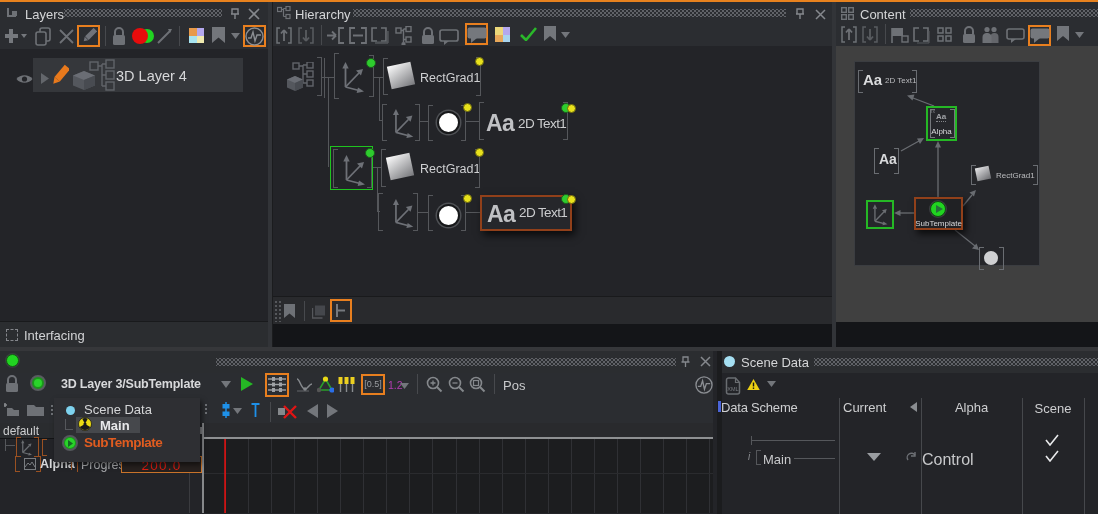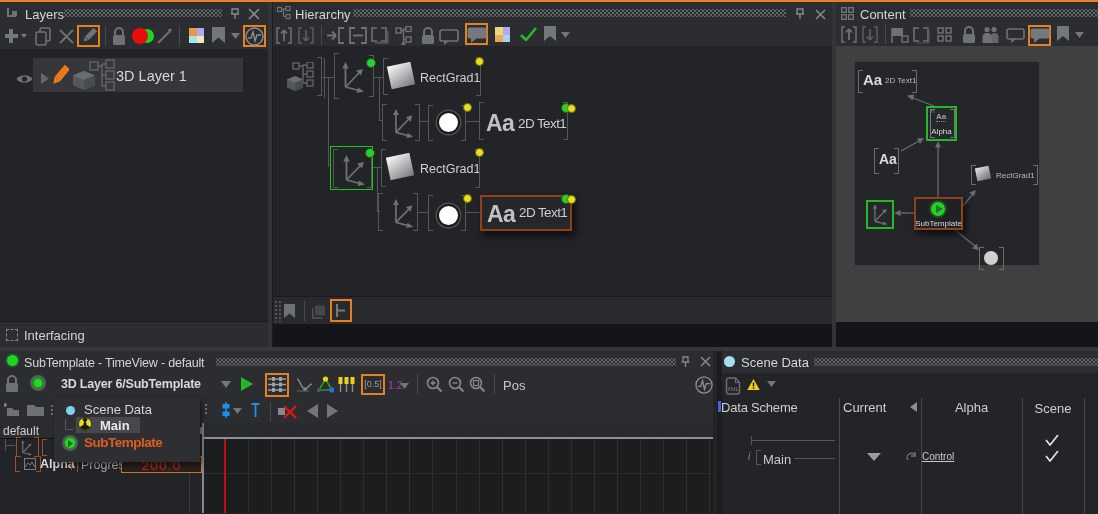--- a/index.html
+++ b/index.html
@@ -113,21 +113,21 @@
         <rect x="18" y="3" width="8" height="8"></rect>
           <rect x="34" y="1" width="8" height="8"></rect>
           <rect x="34" y="12" width="8" height="8"></rect>
           <rect x="34" y="23" width="8" height="8"></rect>
         <path d="M26 7 h4 M30 5 v22 M30 5 h4 M30 16 h4 M30 27 h4"></path>
       </g>
       <path d="M12 12 l11 4.5 v10 l-11 4.5 -11 -4.5 v-10 z" fill="#54575d"></path>
         <path d="M12 12 l11 4.5 -11 4.5 -11 -4.5 z" fill="#6a6d74"></path>
         <path d="M12 21 v10 l11 -4.5 v-10 z" fill="#484b51"></path>
     </svg>
-    <div class="abs" style="left:116px;top:66px;color:#d6d7d9;font-size:14.5px;">3D Layer 1</div>
+    <div class="abs" style="left:116px;top:66px;color:#d6d7d9;font-size:14.5px;">3D Layer 4</div>
 
     <div class="abs" style="left:0;top:319px;width:268px;height:1px;background:#191a1c;"></div>
     <div class="abs" style="left:0;top:320px;width:268px;height:26px;background:#2b2d30;"></div>
     <div class="abs" style="left:6px;top:327px;width:12px;height:12px;border:1px dashed #84868b;"></div>
     <div class="abs" style="left:24px;top:326px;color:#d2d3d5;font-size:13px;">Interfacing</div>
   </div>
 
   <div class="abs" id="hier" style="left:273px;top:2px;width:559px;height:346px;background:#232428;">
     <div class="abs" style="left:0;top:0;width:559px;height:44px;background:#2b2d31;"></div>
     <svg class="abs" style="left:4px;top:4px" width="14" height="14" viewBox="0 0 14 14">
@@ -459,36 +459,35 @@
 
       <div class="abs bl" style="left:124px;top:185px;height:23px;border-color:#6a6d72"></div>
       <div class="abs br" style="left:144px;top:185px;height:23px;border-color:#6a6d72"></div>
       <div class="abs" style="left:129px;top:189px;width:14px;height:14px;border-radius:50%;background:#cfd0d2;"></div>
     </div>
   </div>
 
   <div class="abs" id="timeview" style="left:0;top:350px;width:717px;height:164px;background:#232428;">
     <div class="abs" style="left:0;top:0;width:713px;height:23px;background:#2b2d30;"></div>
     <div class="abs" style="left:6px;top:4px;width:13px;height:13px;border-radius:50%;background:#21d421;border:1px solid #135c13;box-shadow:0 0 0 1px #3a3c40;"></div>
-    <div class="abs hdr-title" style="left:24px;top:5.5px;font-size:12.5px;letter-spacing:-0.2px;">SubTemplate - TimeView - default</div>
     <div class="abs dots" style="left:216px;top:8px;width:460px;"></div>
     <svg class="abs" style="left:681px;top:6px" width="9" height="12" viewBox="0 0 9 12">
         <path d="M2 1 h5 v5 h-5 z M0.5 6 h8 M4.5 6 v5" stroke="#85888d" stroke-width="1.3" fill="none"></path>
       </svg>
     <svg class="abs" style="left:700px;top:6px" width="11" height="11" viewBox="0 0 11 11">
         <path d="M1 1 L10 10 M10 1 L1 10" stroke="#85888d" stroke-width="1.5"></path>
       </svg>
     <div class="abs" style="left:0;top:23px;width:713px;height:50px;background:#2b2d31;"></div>
     <svg class="abs" style="left:4px;top:24px" width="16" height="19" viewBox="0 0 16 19">
         <path d="M4 9 v-3 a4 4 0 0 1 8 0 v3" fill="none" stroke="#6e7176" stroke-width="2"></path>
         <rect x="2" y="9" width="12" height="9" rx="1.5" fill="#6e7176"></rect>
       </svg>
     <div class="abs" style="left:30px;top:25px;width:16px;height:16px;border-radius:50%;border:2px solid #595c60;background:#1c951c;"></div>
     <div class="abs" style="left:34px;top:29px;width:8px;height:8px;border-radius:50%;background:#2ad42a;"></div>
-    <div class="abs" style="left:61px;top:27px;color:#d8d9db;font-size:12.5px;font-weight:bold;letter-spacing:-0.2px;">3D Layer 6/SubTemplate</div>
+    <div class="abs" style="left:61px;top:27px;color:#d8d9db;font-size:12.5px;font-weight:bold;letter-spacing:-0.2px;">3D Layer 3/SubTemplate</div>
     <svg class="abs" style="left:221px;top:31px" width="10" height="7" viewBox="0 0 10 7">
         <path d="M0 0 h10 l-5 7 z" fill="#73767b"></path>
       </svg>
     <svg class="abs" style="left:241px;top:27px" width="12" height="14" viewBox="0 0 12 14">
         <path d="M0 0 L12 7 L0 14 z" fill="#25b825"></path>
       </svg>
     <div class="abs obox" style="left:265px;top:23px;width:24px;height:24px;"></div>
     <svg class="abs" style="left:268px;top:26px" width="18" height="17" viewBox="0 0 18 17">
         <g stroke="#9fa2a6" stroke-width="1.4">
           <line x1="0" y1="3" x2="18" y2="3"></line>
@@ -720,21 +719,21 @@
     <div class="abs" style="left:34px;top:100px;width:5px;height:15px;border-left:1px solid #55575b;border-top:1px solid #55575b;border-bottom:1px solid #55575b;"></div>
     <div class="abs" style="left:41px;top:102px;color:#c8c9cb;font-size:13px;">Main</div>
     <div class="abs" style="left:72px;top:108px;width:41px;height:1px;background:#55575b;"></div>
     <svg class="abs" style="left:145px;top:103px" width="14" height="8" viewBox="0 0 14 8">
         <path d="M0 0 h14 l-7 8 z" fill="#9a9da1"></path>
       </svg>
     <svg class="abs" style="left:184px;top:102px" width="11" height="11" viewBox="0 0 11 11">
         <path d="M2 8 a4 4 0 1 1 7 -5" fill="none" stroke="#6e7176" stroke-width="1.4"></path>
         <path d="M9 0 v4 h-4" fill="none" stroke="#6e7176" stroke-width="1.4"></path>
       </svg>
-    <div class="abs" style="left:200px;top:101px;color:#c8c9cb;font-size:10px;text-decoration:underline;">Control</div>
+    <div class="abs" style="left:200px;top:101px;color:#c8c9cb;font-size:16px;">Control</div>
     <svg class="abs" style="left:323px;top:84px" width="14" height="12" viewBox="0 0 14 12">
         <path d="M1 6 l4 5 L13 1" fill="none" stroke="#e8e9eb" stroke-width="1.6"></path>
       </svg>
     <svg class="abs" style="left:323px;top:100px" width="14" height="12" viewBox="0 0 14 12">
         <path d="M1 6 l4 5 L13 1" fill="none" stroke="#e8e9eb" stroke-width="1.6"></path>
       </svg>
   </div>
   <div class="abs" style="left:0;top:347px;width:1098px;height:4px;background:#36373a"></div>
   <div class="abs" style="left:718px;top:401px;width:3px;height:11px;background:#4a64d8;"></div>
 </div>

